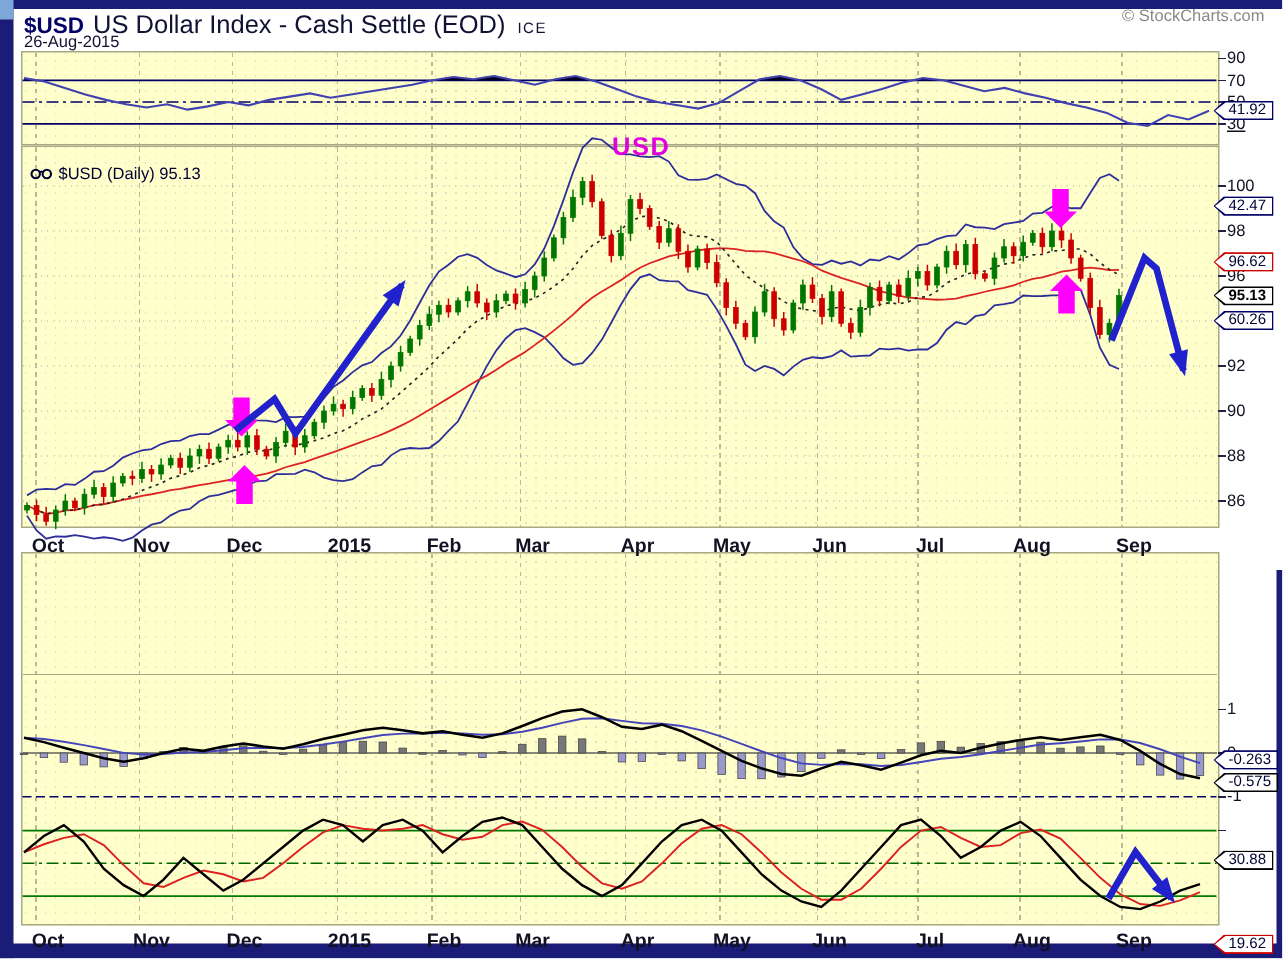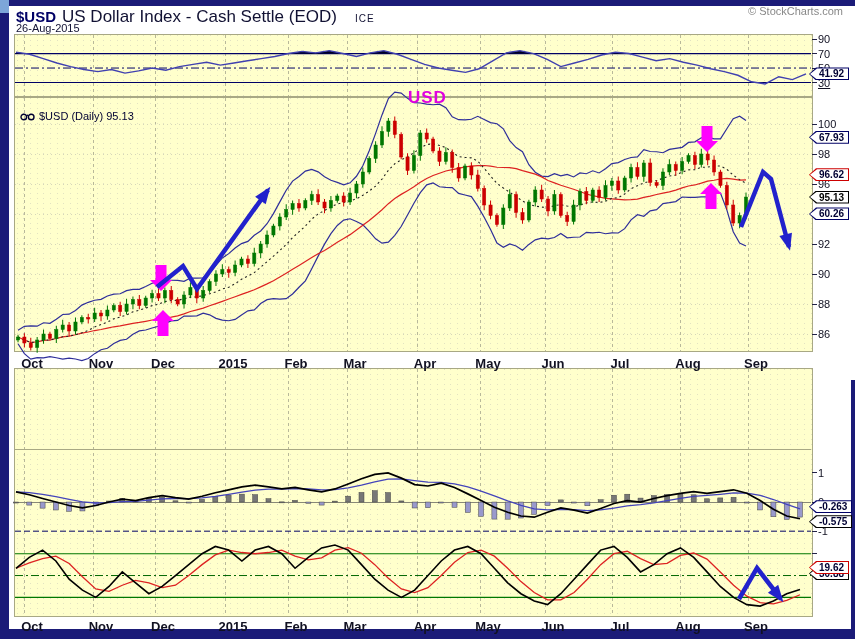--- a/index.html
+++ b/index.html
@@ -6,37 +6,37 @@
   #chart{position:relative;width:855px;height:639px;background:#ffffff;
          font-family:"Liberation Sans",sans-serif;overflow:hidden;}
   .frame{position:absolute;background:#1b1b78;}
   .win-dot{position:absolute;left:0;top:0;width:9px;height:13px;background:#7da6d9;}
   .panel{position:absolute;left:14px;width:799px;background:#ffffcc;
          border:1px solid #a8a884;box-sizing:border-box;}
   #svgLayer{position:absolute;left:0;top:0;pointer-events:none;}
   .hdr-line1{position:absolute;left:16px;top:7px;white-space:nowrap;}
   .sym{font-size:15px;font-weight:bold;color:#000066;}
   .ttl{font-size:17px;color:#111133;margin-left:6px;}
-  .exch{font-size:10px;color:#111133;margin-left:18px;letter-spacing:1px;}
+  .exch{font-size:10px;color:#111133;margin-left:8px;letter-spacing:1px;}
   .hdr-date{position:absolute;left:16px;top:22px;font-size:11px;color:#111133;}
   .copyright{position:absolute;right:12px;top:5px;font-size:11px;color:#888888;}
   .quotebar{position:absolute;right:12px;top:20px;font-size:11px;color:#000044;white-space:nowrap;}
   .quotebar b{font-weight:bold;margin-left:9px;}
   .quotebar .arrow{font-size:8px;margin-left:3px;color:#000033;}
   .legend{position:absolute;left:20px;top:110px;font-size:11px;color:#000033;white-space:nowrap;}
   .legend svg{vertical-align:-1px;margin-right:4px;}
   .watermark{position:absolute;left:408px;top:88px;font-size:17px;font-weight:bold;
              color:#e000e0;letter-spacing:1px;}
   .tick-label{position:absolute;left:818px;font-size:11px;color:#111122;transform:translateY(-50%);}
   .month-label{position:absolute;font-size:13px;font-weight:bold;color:#111122;transform:translateX(-50%);}
   .month-label.year{font-size:13px;}
   .vbox{position:absolute;left:809px;z-index:6;}
   .vbox .b{clip-path:polygon(0 50%,7px 0,100% 0,100% 100%,7px 100%);background:#000066;padding:1px;}
   .vbox .i{clip-path:polygon(0 50%,7px 0,100% 0,100% 100%,7px 100%);background:#ffffff;
-           padding:0 4px 0 9px;font-size:10px;line-height:11px;color:#000033;white-space:nowrap;font-weight:bold;}
+           padding:0 4px 0 9px;font-size:10px;line-height:11px;color:#000033;white-space:nowrap;}
   .vbox.red .b{background:#cc0000;}
   .vbox.black .b{background:#000000;}
   .vbox.bold .i{font-weight:bold;color:#000000;}
 </style>
 </head>
 <body>
 
 <div id="chart">
 
   <div class="frame" style="left:0;top:0;width:855px;height:6px;"></div>
@@ -943,21 +943,21 @@
   </div>
   <div class="watermark">USD</div>
 
   <div class="vbox" id="box-osc" style="top: 67.3855px;">
       <div class="b">
         <div class="i">41.92</div>
       </div>
     </div>
   <div class="vbox" id="box-ub" style="top: 130.85px;">
       <div class="b">
-        <div class="i">67.93</div>
+        <div class="i">42.47</div>
       </div>
     </div>
   <div class="vbox red" id="box-rma" style="top: 168.2px;">
       <div class="b">
         <div class="i">96.62</div>
       </div>
     </div>
   <div class="vbox black bold" id="box-close" style="top: 190.55px;">
       <div class="b">
         <div class="i">95.13</div>
@@ -976,21 +976,21 @@
   <div class="vbox black" id="box-macd" style="top: 515.289px;">
       <div class="b">
         <div class="i">-0.575</div>
       </div>
     </div>
   <div class="vbox black" id="box-k" style="top: 557px; margin-top: 10px;">
       <div class="b">
         <div class="i">30.88</div>
       </div>
     </div>
-  <div class="vbox red" id="box-d" style="top: 561px;">
+  <div class="vbox red" id="box-d" style="top: 623px;">
       <div class="b">
         <div class="i">19.62</div>
       </div>
     </div>
 
   <div id="labels">
       <div class="tick-label" style="top:39.06896551724138px;">90</div>
       <div class="tick-label" style="top:53.55172413793103px;">70</div>
       <div class="tick-label" style="top:68.0344827586207px;">50</div>
       <div class="tick-label" style="top:82.51724137931035px;text-decoration:underline;">30</div>

